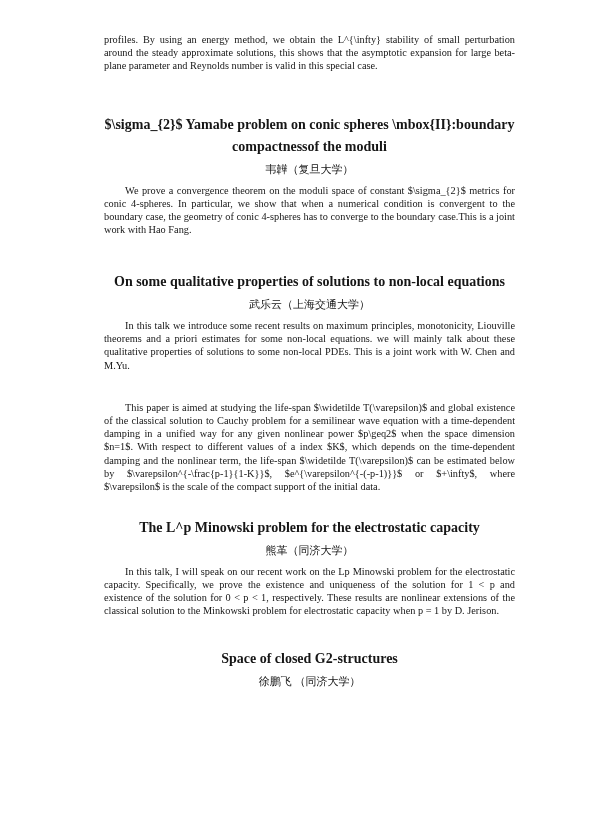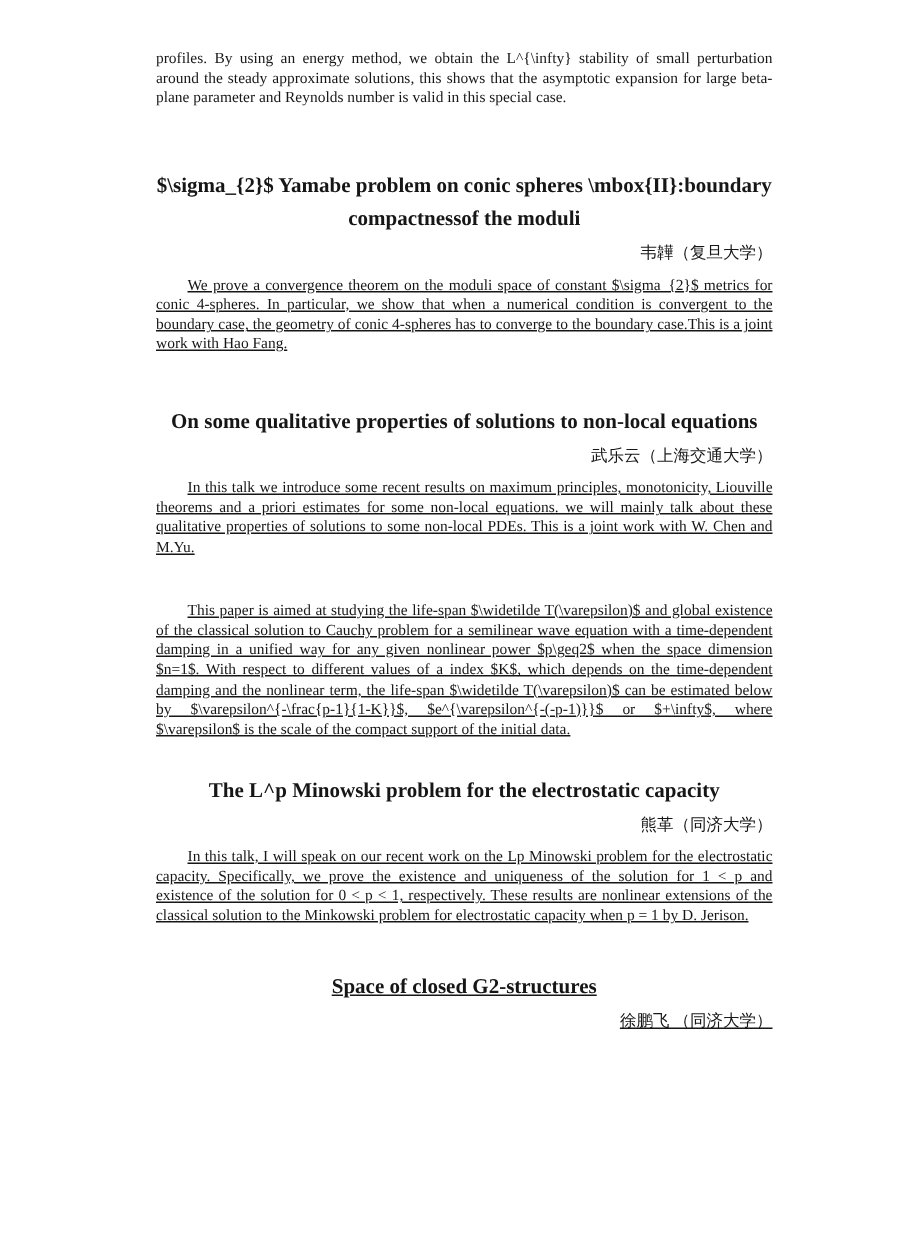--- a/index.html
+++ b/index.html
@@ -23,41 +23,40 @@
     font-size: 10.3px;
     line-height: 13.2px;
     text-align: justify;
     text-indent: 21px;
   }
   .para.noindent {
     text-indent: 0;
   }
   .sec .para {
     margin-top: 4px;
-    text-decoration: underline;
   }
   .sec .para + .para {
     margin-top: 0;
   }
   .title-line {
     font-weight: bold;
     font-size: 14px;
     line-height: 22.5px;
     text-align: center;
   }
   .speaker {
     font-size: 11px;
     line-height: 21px;
-    text-align: right;
+    text-align: center;
   }
   .sec1 { margin-top: 41px; }
   .sec2 { margin-top: 35px; }
   .sec3 { margin-top: 29px; }
   .sec4 { margin-top: 24px; }
-  .sec5 { margin-top: 31px; text-decoration: underline; }
+  .sec5 { margin-top: 31px; }
 </style>
 </head>
 <body>
 
 <div class="page">
 
   <p class="para noindent">profiles. By using an energy method, we obtain the L^{\infty} stability of small perturbation around the steady approximate solutions, this shows that the asymptotic expansion for large beta-plane parameter and Reynolds number is valid in this special case.</p>
 
   <section class="sec sec1">
     <div class="title">

